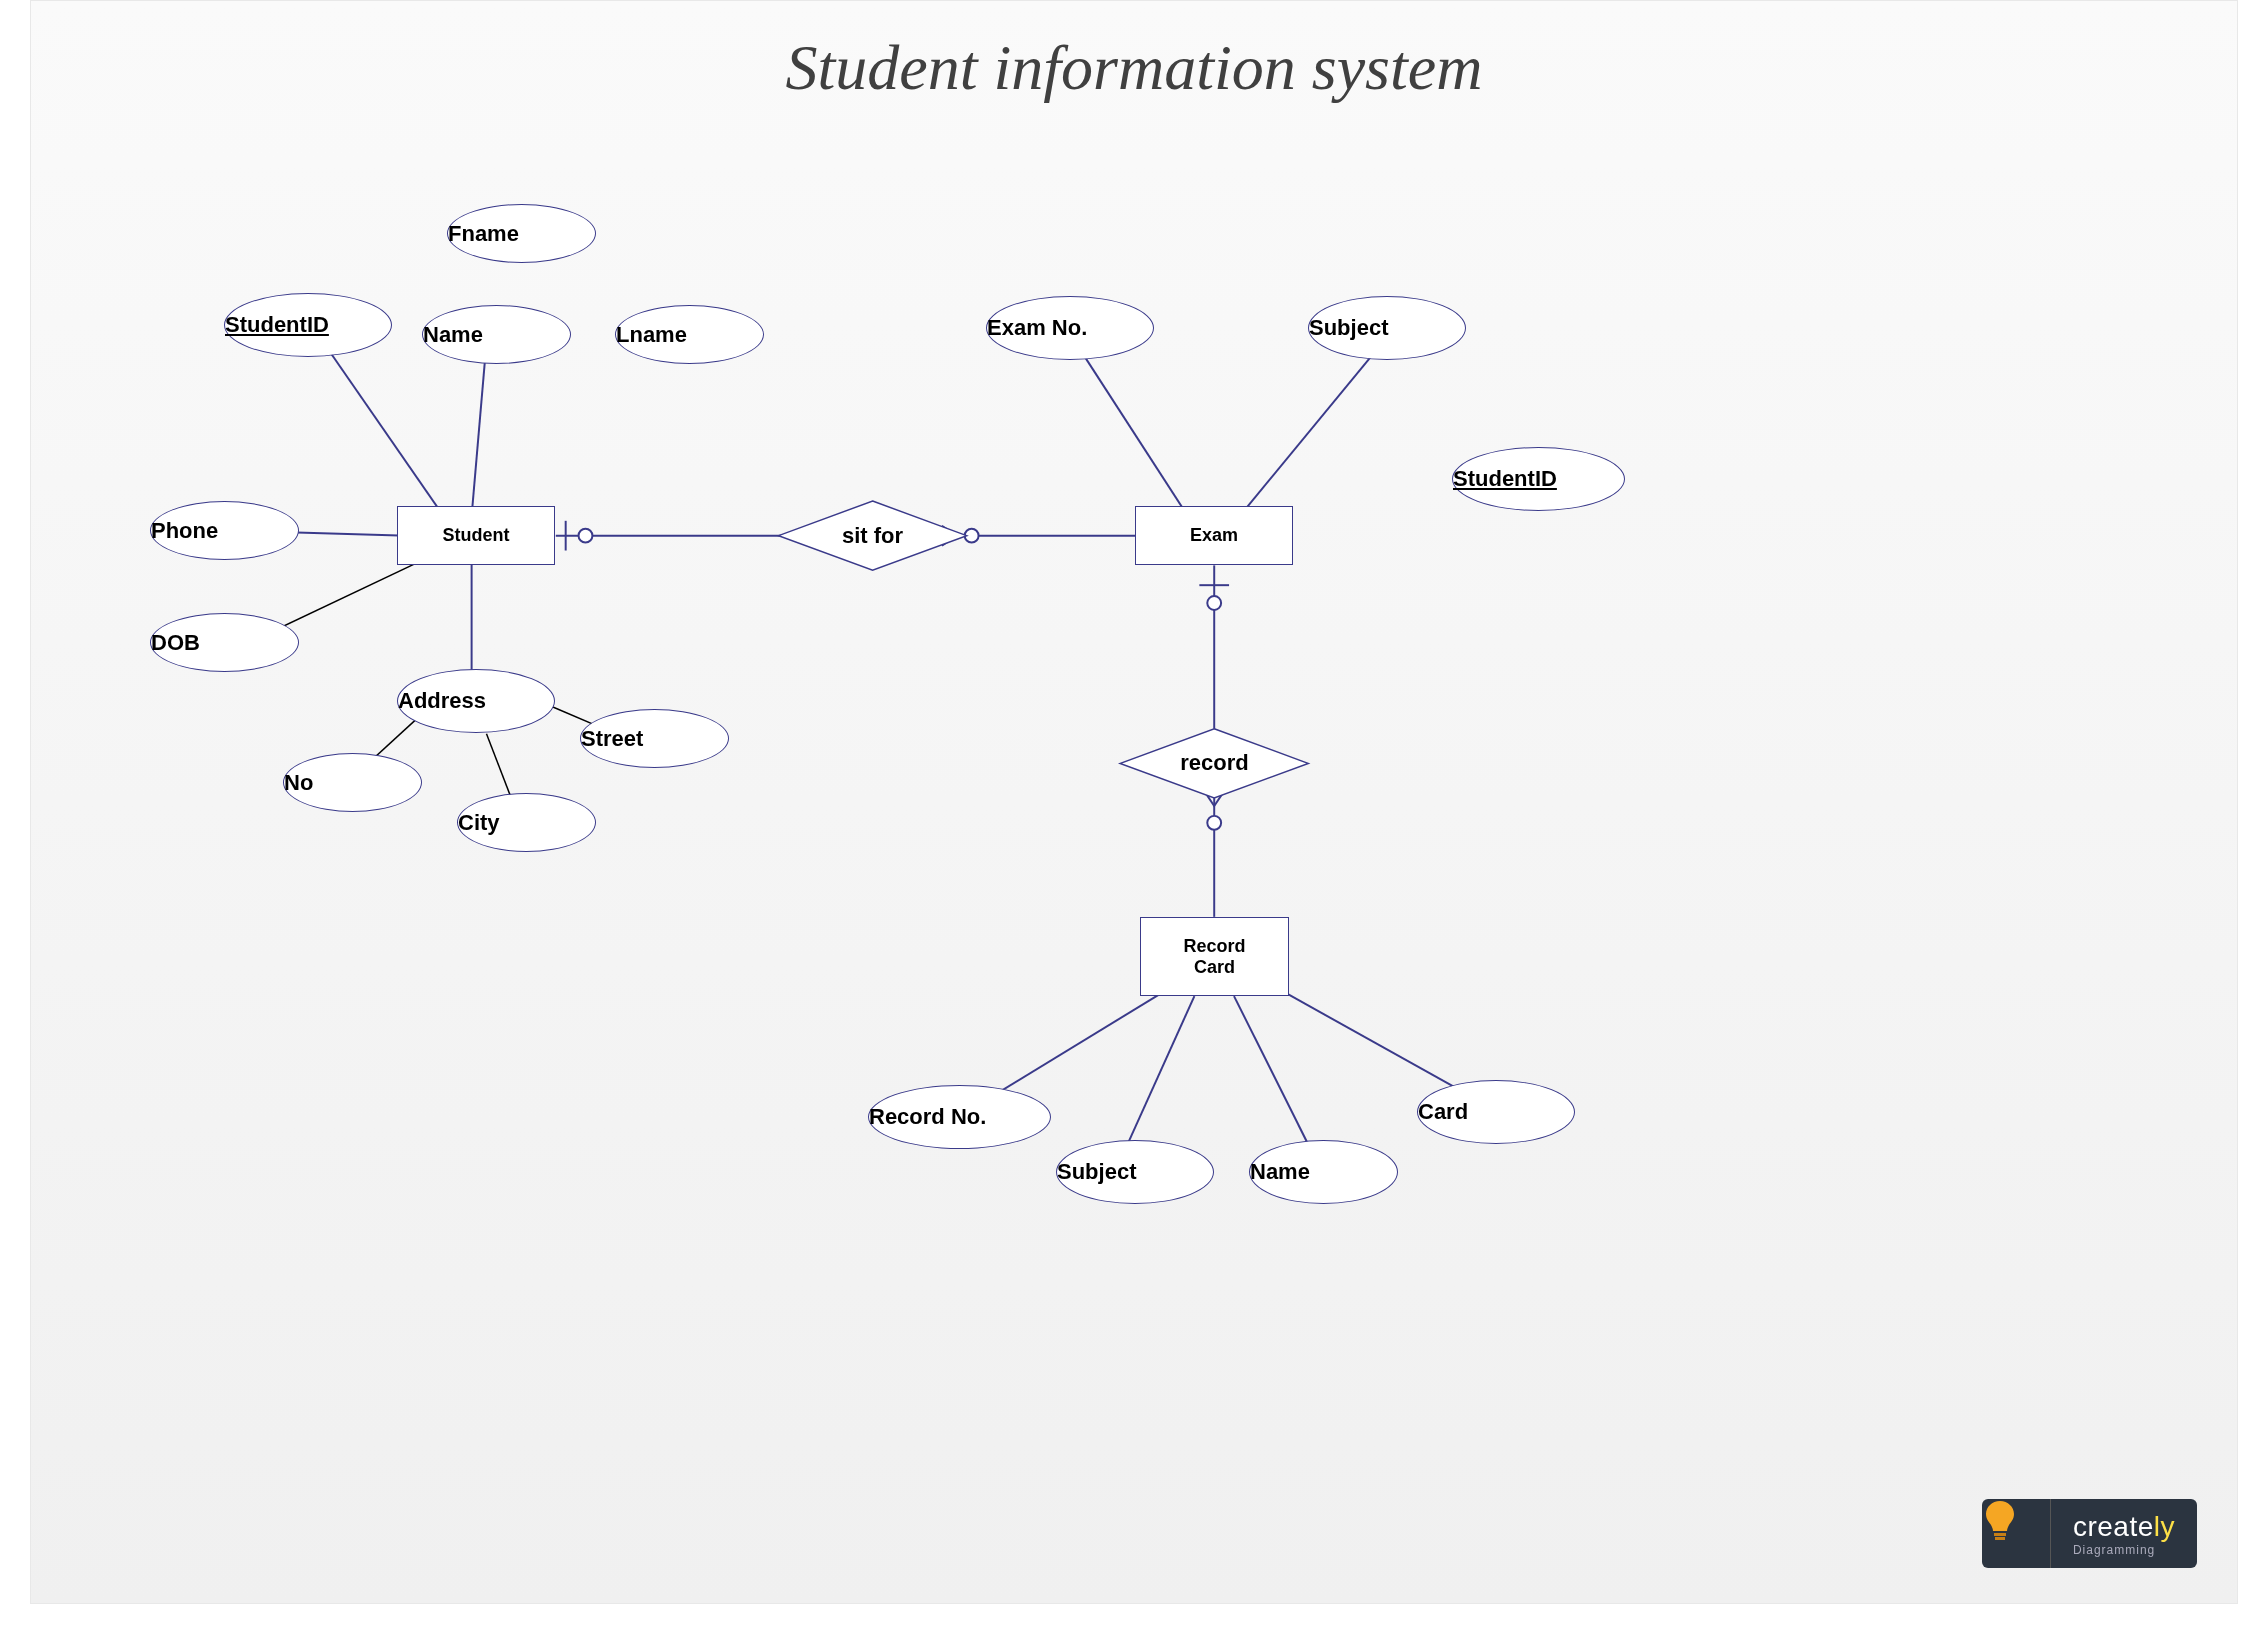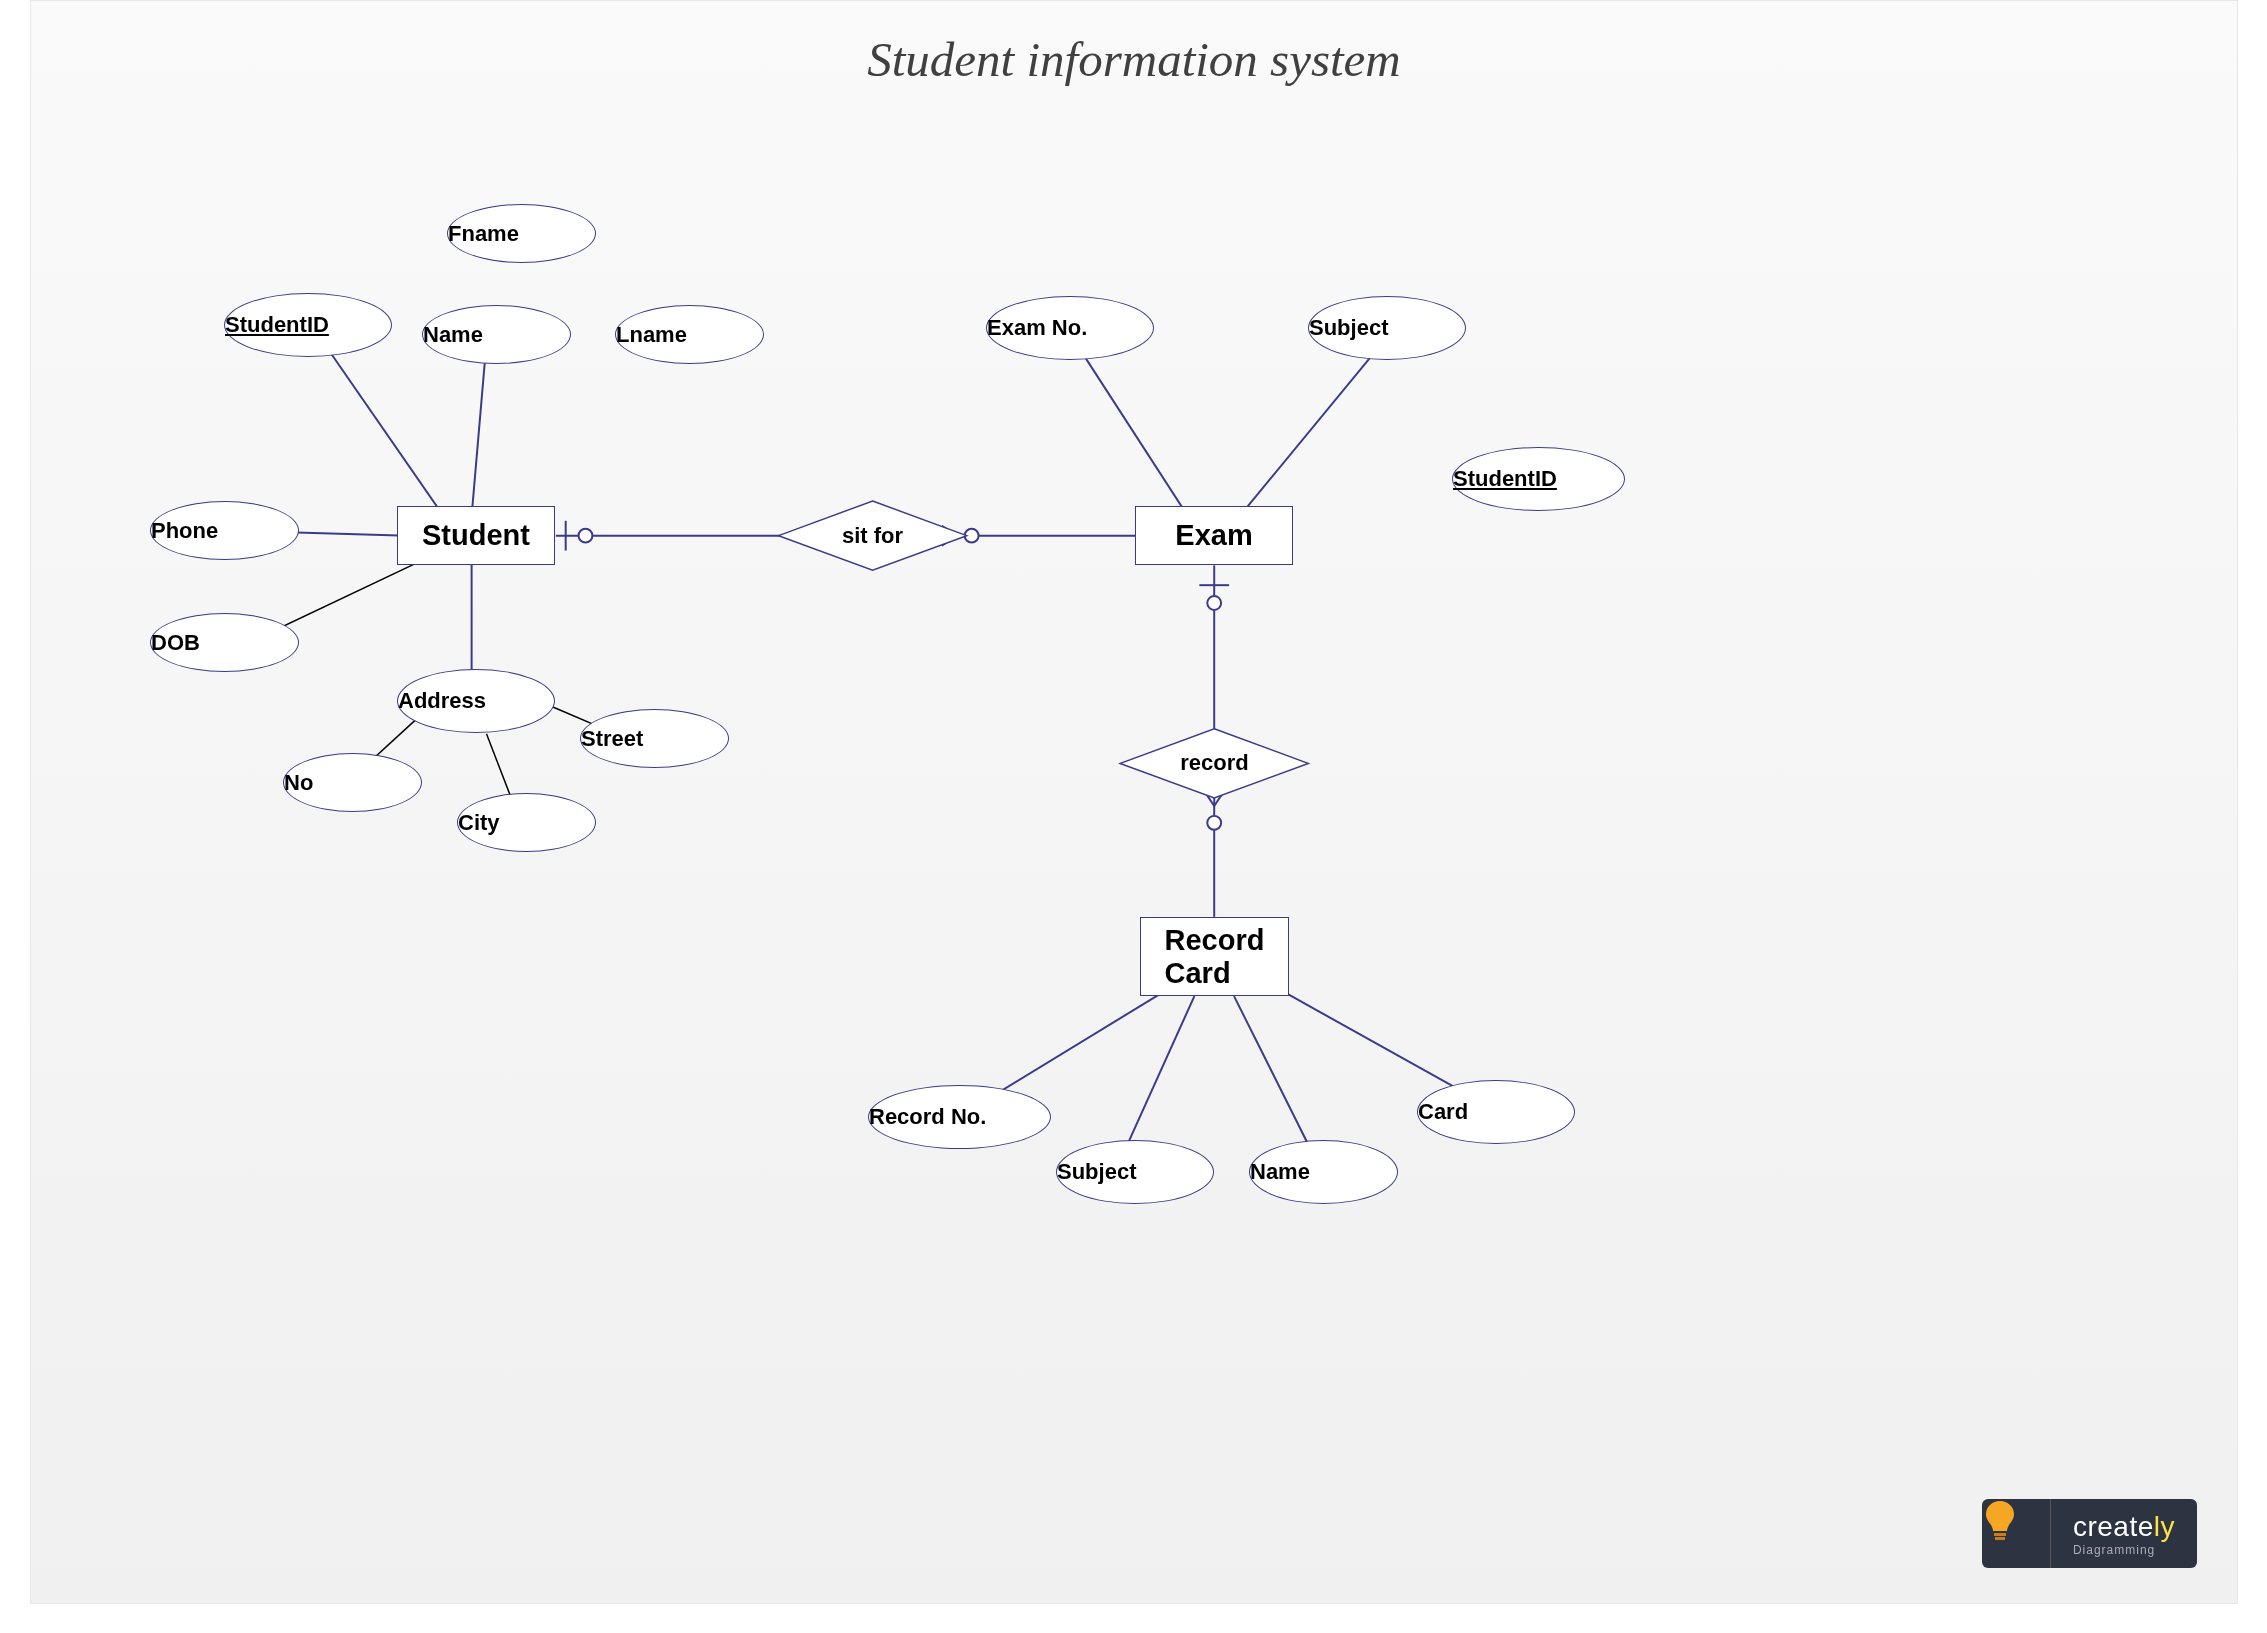--- a/index.html
+++ b/index.html
@@ -17,34 +17,35 @@
       width: 2208px;
       height: 1604px;
       background: linear-gradient(180deg, #fafafa 0%, #f0f0f0 100%);
       border: 1px solid #e8e8e8;
     }
     .title {
       position: absolute;
       left: 0; right: 0;
       top: 30px;
       text-align: center;
-      font-size: 49px;
+      font-size: 64px;
       font-style: italic;
       color: #404040;
       font-family: "Times New Roman", Georgia, serif;
     }
     svg { position: absolute; left: 0; top: 0; }
     .entity {
       position: absolute;
       background: #fff;
       border: 1.5px solid #3a3a8a;
       display: flex;
       align-items: center;
       justify-content: center;
-      font-size: 29px;
+      text-align: center;
+      font-size: 18px;
       font-weight: bold;
       color: #000;
     }
     .attribute {
       position: absolute;
       background: #fff;
       border: 1.5px solid #3a3a8a;
       border-radius: 50%;
       display: flex;
       align-items: center;

